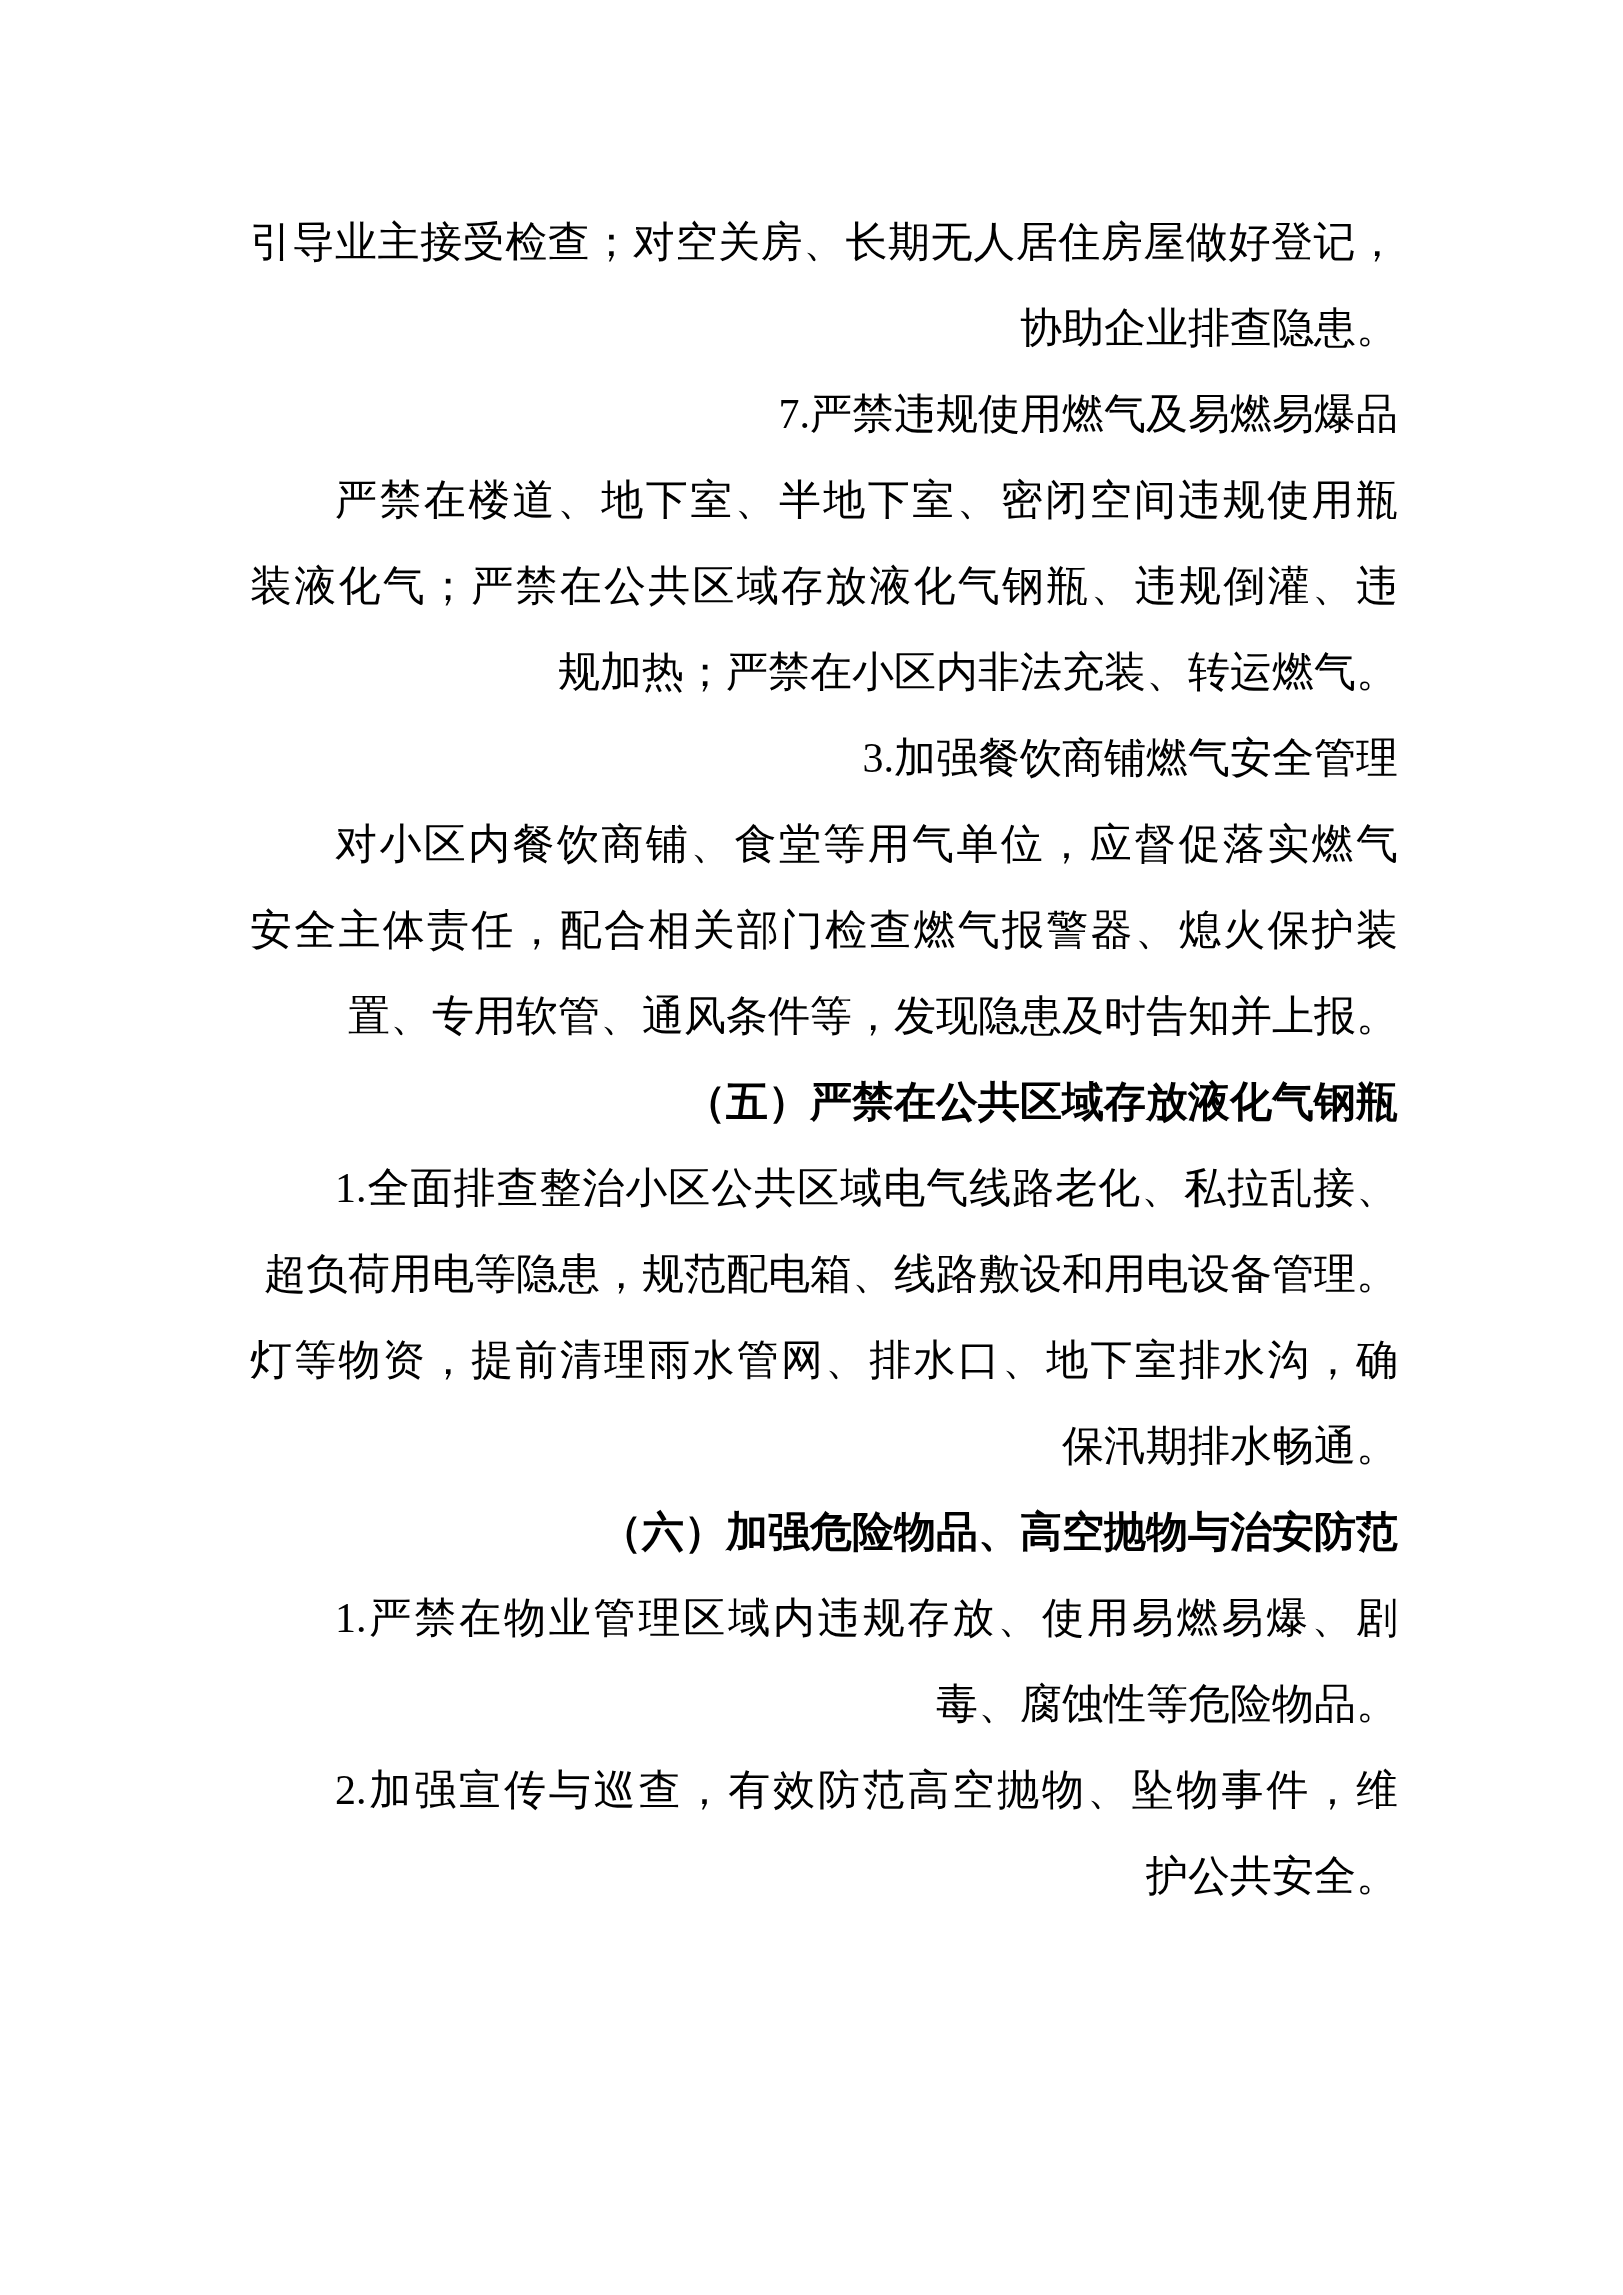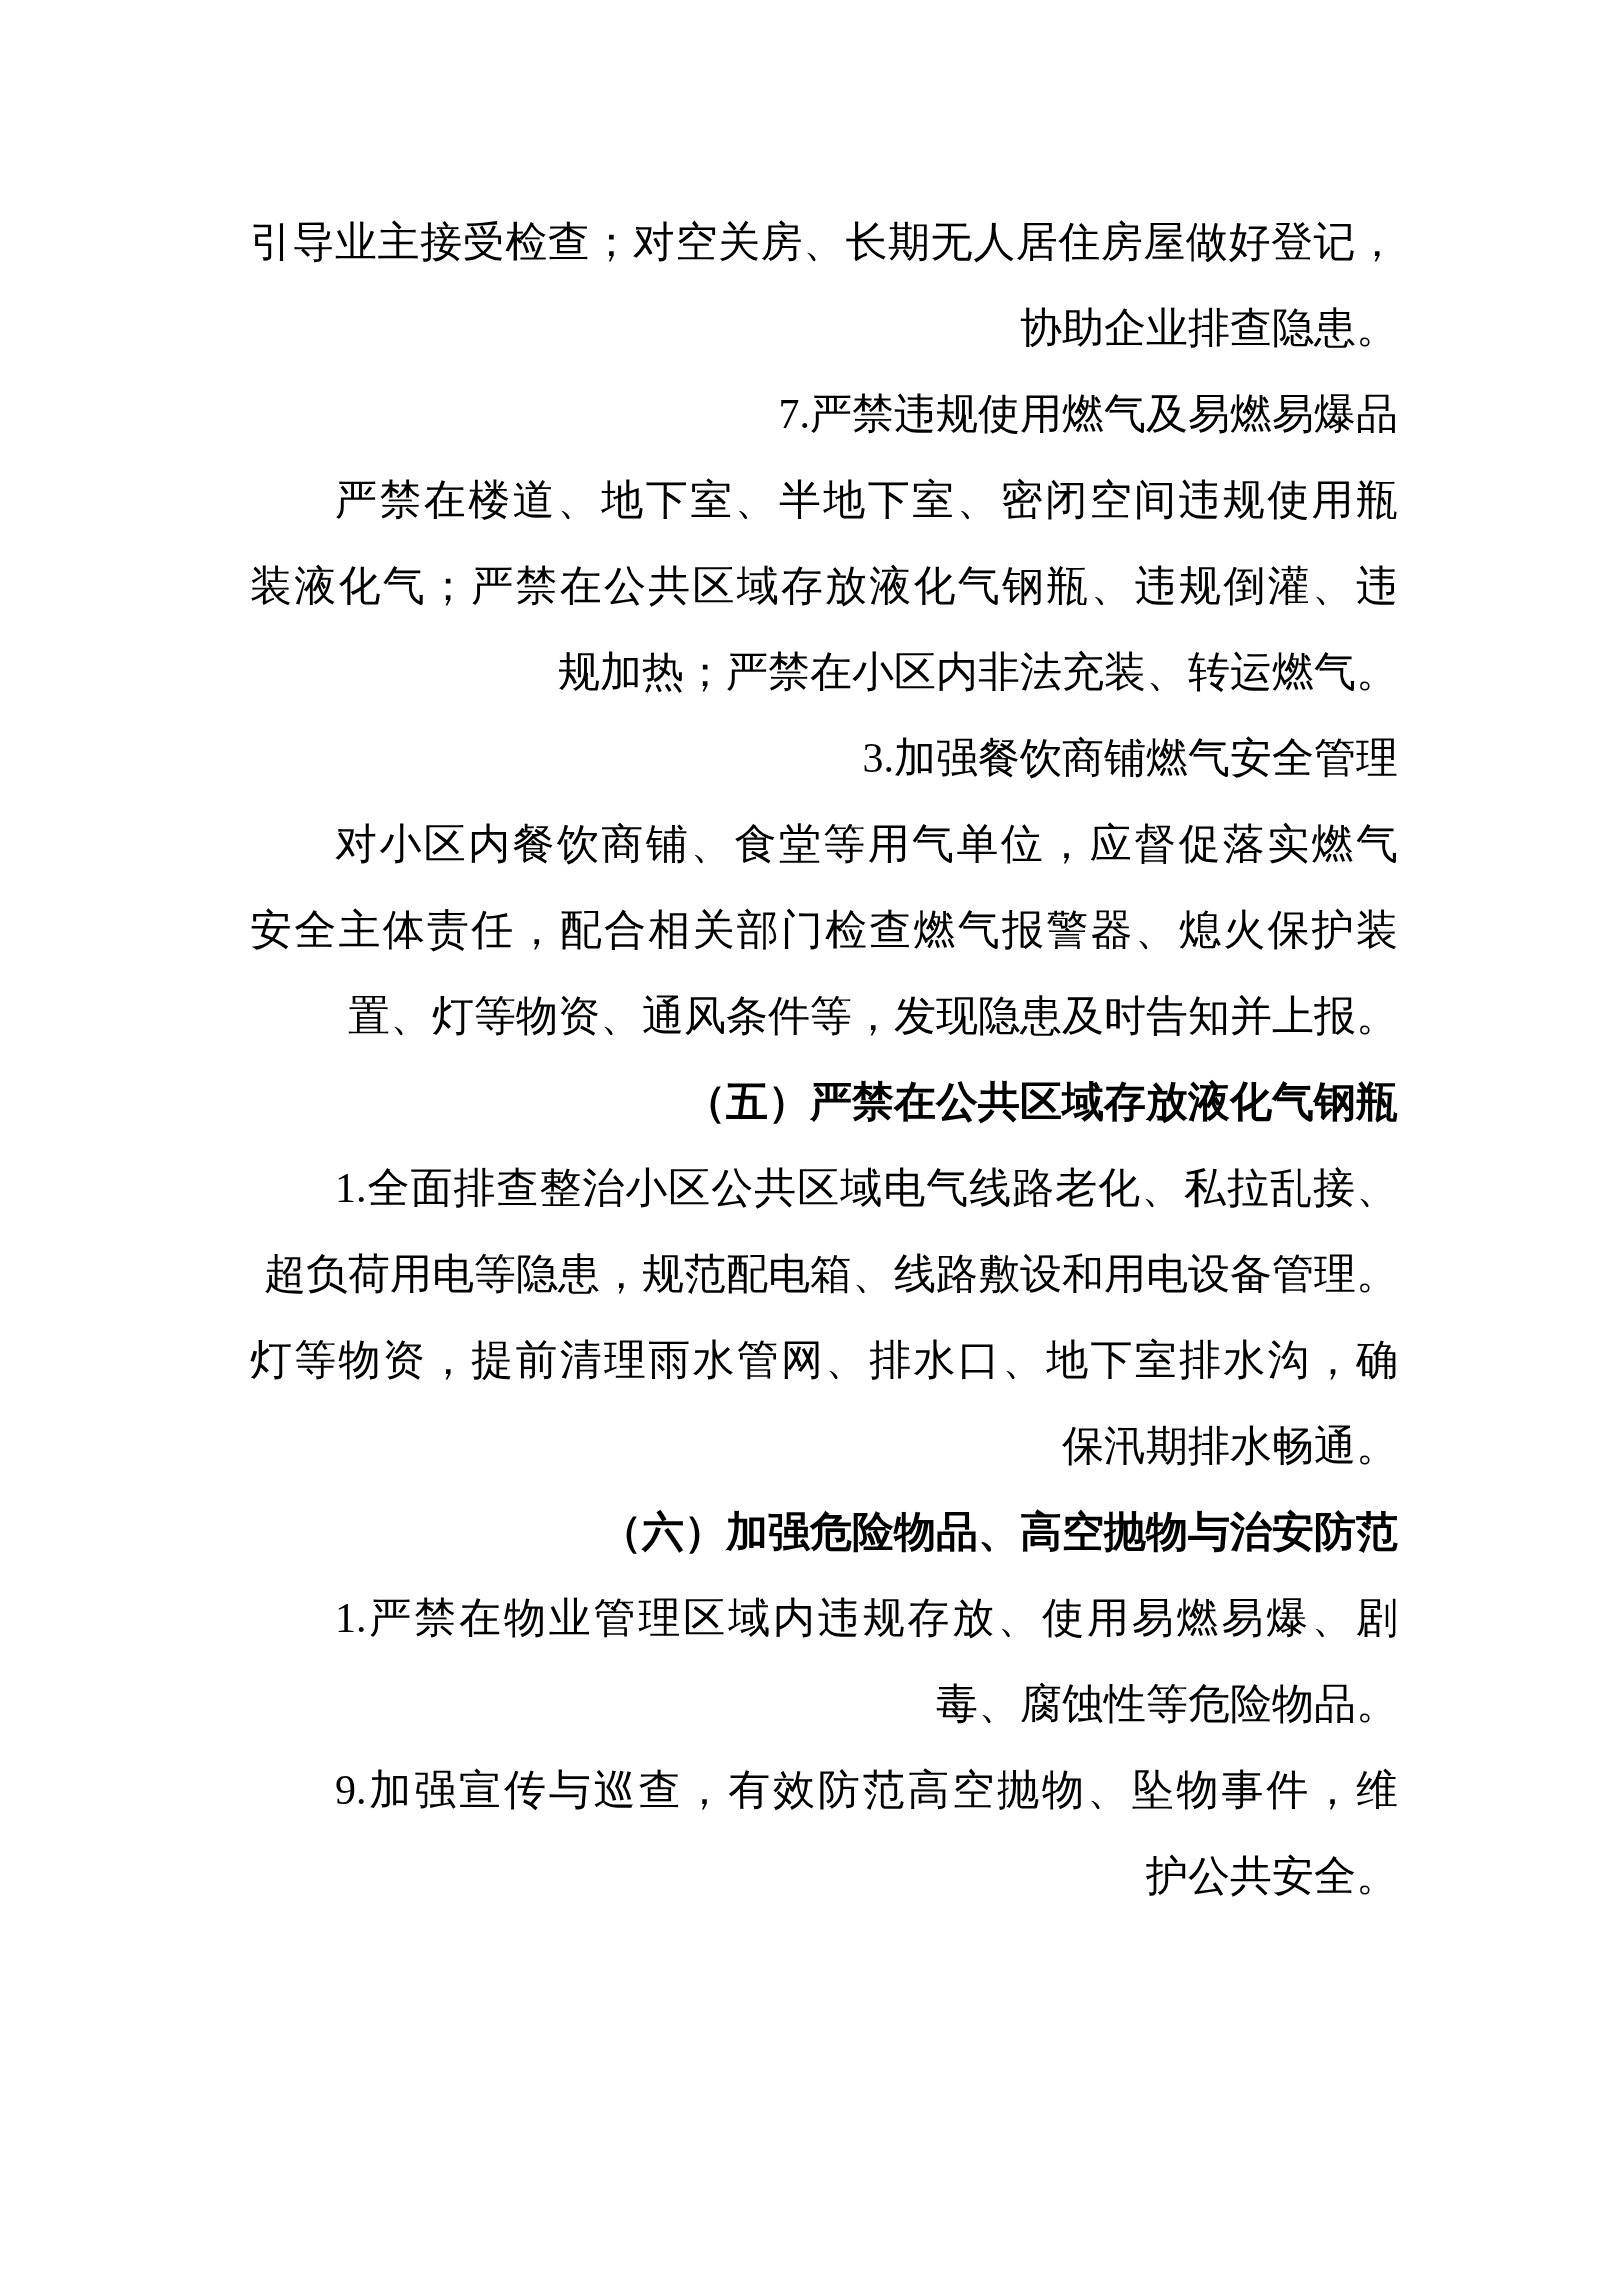--- a/index.html
+++ b/index.html
@@ -51,26 +51,26 @@
   <div class="text-block" id="doc-body">
       <div class="line fill">引导业主接受检查；对空关房、长期无人居住房屋做好登记，</div>
       <div class="line">协助企业排查隐患。</div>
       <div class="line indent">7.严禁违规使用燃气及易燃易爆品</div>
       <div class="line indent fill">严禁在楼道、地下室、半地下室、密闭空间违规使用瓶</div>
       <div class="line fill">装液化气；严禁在公共区域存放液化气钢瓶、违规倒灌、违</div>
       <div class="line">规加热；严禁在小区内非法充装、转运燃气。</div>
       <div class="line indent">3.加强餐饮商铺燃气安全管理</div>
       <div class="line indent fill">对小区内餐饮商铺、食堂等用气单位，应督促落实燃气</div>
       <div class="line fill">安全主体责任，配合相关部门检查燃气报警器、熄火保护装</div>
-      <div class="line">置、灯等物资、通风条件等，发现隐患及时告知并上报。</div>
+      <div class="line">置、专用软管、通风条件等，发现隐患及时告知并上报。</div>
       <div class="line indent heading">（五）严禁在公共区域存放液化气钢瓶</div>
       <div class="line indent fill">1.全面排查整治小区公共区域电气线路老化、私拉乱接、</div>
       <div class="line">超负荷用电等隐患，规范配电箱、线路敷设和用电设备管理。</div>
       <div class="line fill">灯等物资，提前清理雨水管网、排水口、地下室排水沟，确</div>
       <div class="line">保汛期排水畅通。</div>
       <div class="line indent heading">（六）加强危险物品、高空抛物与治安防范</div>
       <div class="line indent fill">1.严禁在物业管理区域内违规存放、使用易燃易爆、剧</div>
       <div class="line">毒、腐蚀性等危险物品。</div>
-      <div class="line indent fill">9.加强宣传与巡查，有效防范高空抛物、坠物事件，维</div>
+      <div class="line indent fill">2.加强宣传与巡查，有效防范高空抛物、坠物事件，维</div>
       <div class="line">护公共安全。</div>
     </div>
 </div>
 
 
 </body></html>

